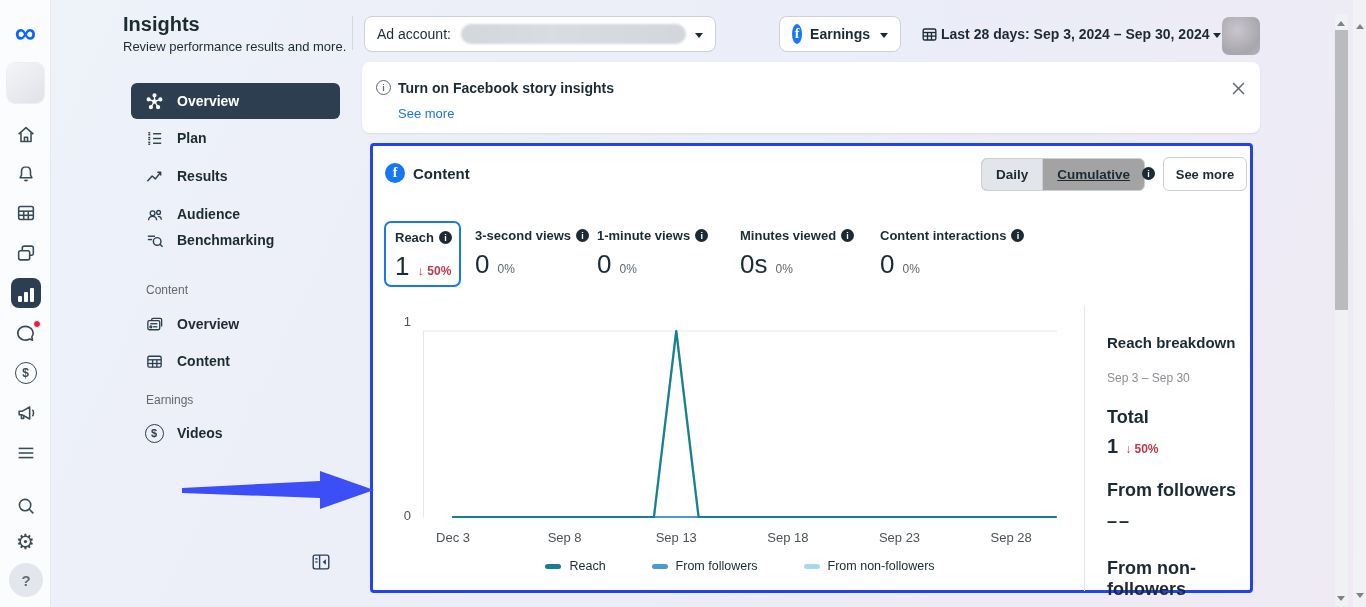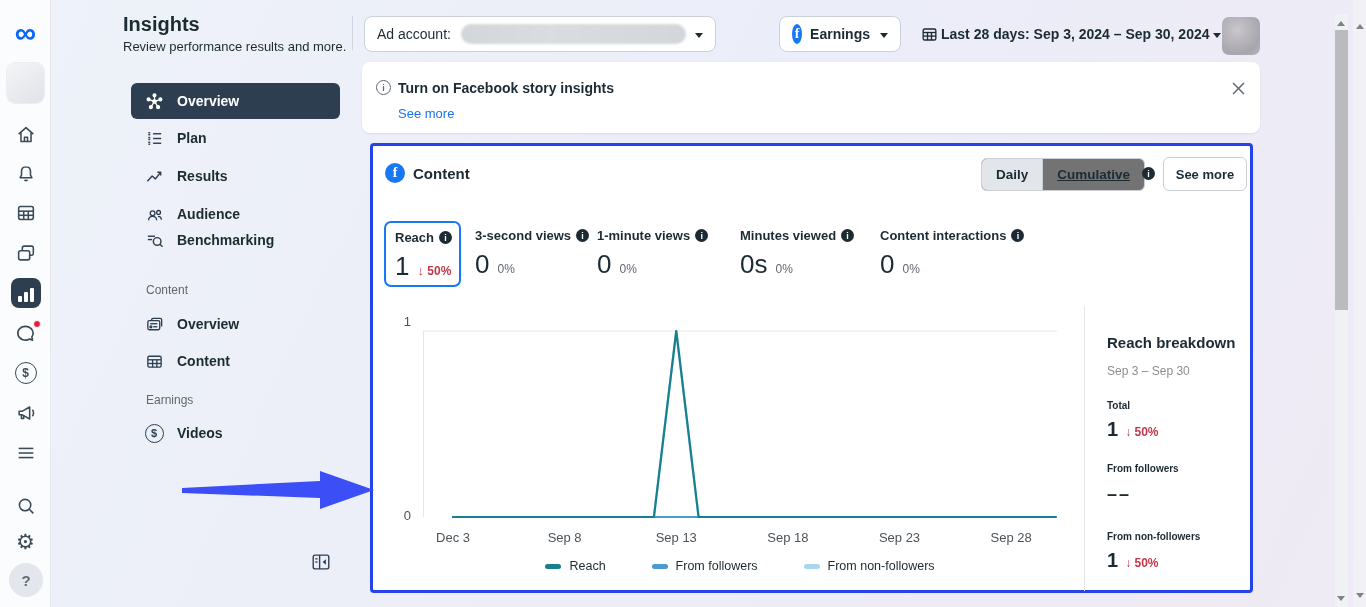--- a/index.html
+++ b/index.html
@@ -53,21 +53,21 @@
   .banner-title { position:absolute; left:398px; top:80px; font-size:14px; font-weight:700; }
   .banner-link { position:absolute; left:398px; top:106px; font-size:13px; color:#1b74e4; cursor:pointer; }
   .info-outline { position:absolute; left:376px; top:80px; width:15px; height:15px; border-radius:50%; border:1.4px solid #606770;
                   color:#606770; font-size:9px; display:flex; align-items:center; justify-content:center; font-weight:bold; }
   .banner-close { position:absolute; left:1228px; top:78px; width:20px; height:20px; cursor:pointer; display:flex; align-items:center; justify-content:center; }
 
   
   .card { position:absolute; left:370px; top:143px; width:883px; height:450px; background:#fff; border:3px solid #2543ea; border-radius:4px; }
   .card-title { position:absolute; left:40px; top:19px; font-size:15px; font-weight:700; }
   .card-fb { position:absolute; left:12px; top:17px; }
-  .seg { position:absolute; left:608px; top:12px; height:33px; display:flex; border:1px solid #ccd0d5; border-radius:6px; overflow:hidden; background:#737373; }
+  .seg { position:absolute; left:608px; top:12px; height:33px; display:flex; border:1px solid #ccd0d5; border-radius:6px; overflow:hidden; background:#a3a3a3; }
   .seg-btn { padding:0 14px; display:flex; align-items:center; font-size:13.5px; font-weight:600; cursor:pointer; color:#1c2b33; }
   .seg-btn.on { background:#e2e5ea; }
   .seg-btn + .seg-btn { border-left:1px solid #ccd0d5;text-decoration:underline; }
   .info-filled { display:inline-flex; width:13px; height:13px; border-radius:50%; background:#1c2b33; color:#fff; font-size:9px;
                  align-items:center; justify-content:center; font-weight:700; flex:0 0 13px; }
   .see-more-btn { position:absolute; left:790px; top:11px; width:84px; height:34px; background:#fff; border:1px solid #ccd0d5; border-radius:6px;
                   font-size:13px; font-weight:600; display:flex; align-items:center; justify-content:center; cursor:pointer; }
   .card-info { position:absolute; left:769px; top:21px; }
 
   
@@ -85,22 +85,22 @@
   #chart-svg { position:absolute; left:50px; top:175px; }
   .x-ticks { position:absolute; left:50px; top:384px; width:634px; height:16px; }
   .x-tick { position:absolute; width:60px; text-align:center; font-size:13px; color:#4b535a; }
   .legend { position:absolute; left:50px; top:413px; width:634px; display:flex; justify-content:center; gap:46px; }
   .legend-item { display:flex; align-items:center; gap:8px; font-size:12.5px; color:#1c2b33; cursor:pointer; }
   .legend-swatch { width:16px; height:5px; border-radius:3px; }
 
   
   .breakdown { position:absolute; left:711px; top:160px; width:172px; height:285px; border-left:1px solid #e4e6eb; padding-left:22px; }
   .bd-title { font-size:15px; font-weight:700; margin-top:28px; }
-  .bd-range { font-size:12px; color:#8a8d91; margin-top:13px; }
-  .bd-label { font-size:10px; font-weight:700; margin-top:22px; }
+  .bd-range { font-size:12px; color:#8a8d91; margin-top:20px; }
+  .bd-label { font-size:18px; font-weight:700; margin-top:22px; }
   .bd-val { margin-top:7px; display:flex; align-items:baseline; gap:7px; }
   .bd-value { font-size:20px; font-weight:700; }
   .bd-delta { font-size:12px; font-weight:600; color:#c2384a; }
   .bd-dashes { font-size:18px; font-weight:700; letter-spacing:2px; margin-top:10px; }
 
   
   .annot-arrow { position:absolute; left:178px; top:468px; }
 
   
   .sb-track-inner { position:absolute; left:1335px; top:14px; width:13px; height:593px; background:#f0f1f3; }

